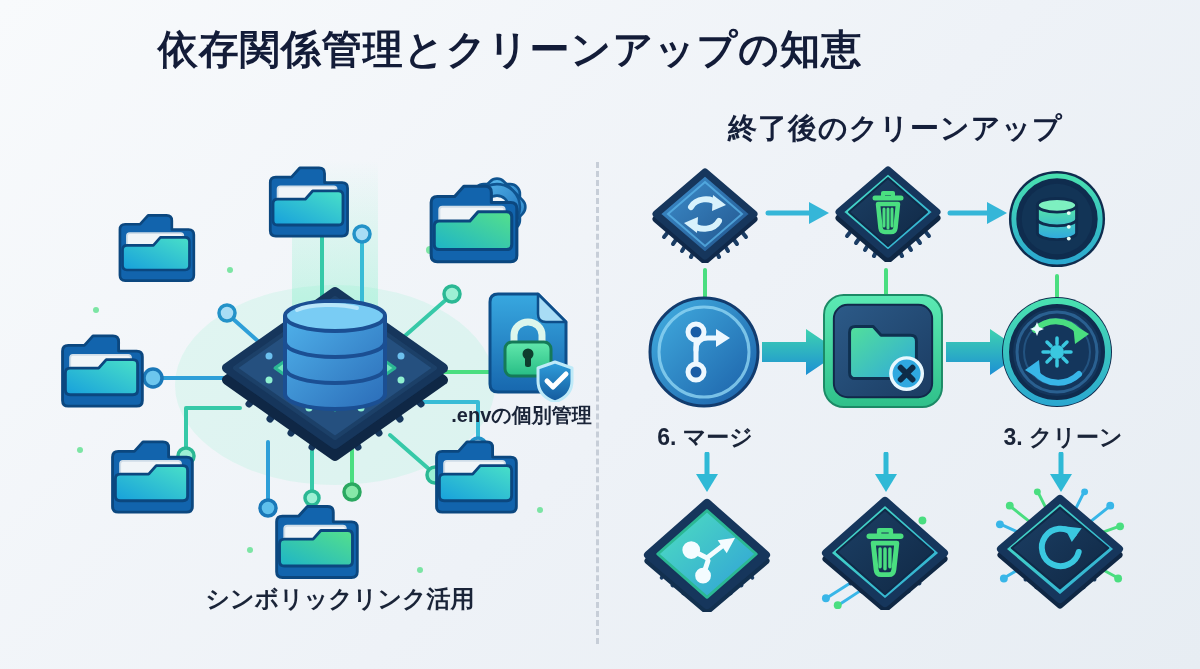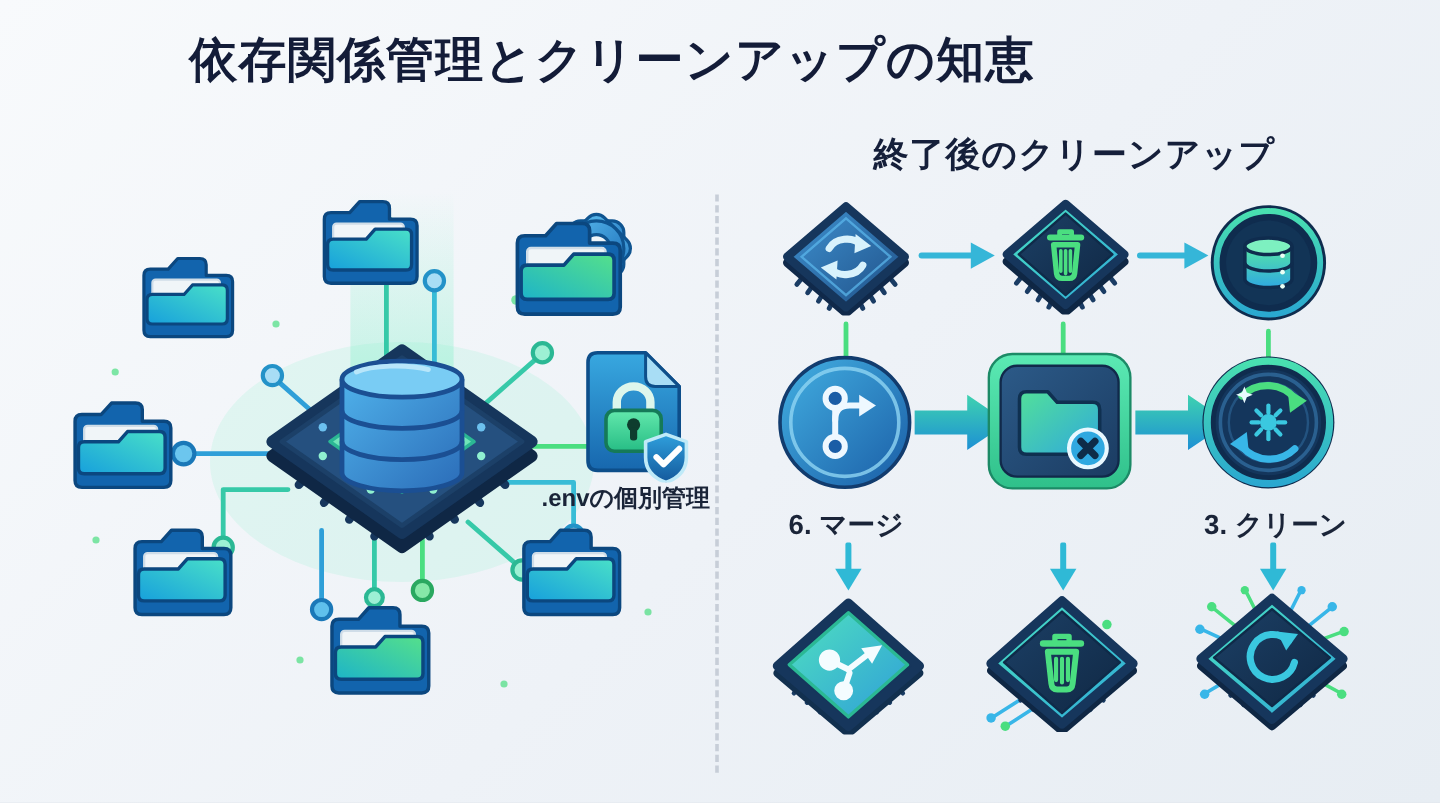--- a/index.html
+++ b/index.html
@@ -243,20 +243,21 @@
     <rect x="27" y="52" width="46" height="34" rx="7" fill="url(#lockg)" stroke="#157a58" stroke-width="3"></rect>
     <circle cx="50" cy="64" r="5.5" fill="#0e3d2e"></circle>
     <rect x="47" y="66" width="6" height="11" rx="2.5" fill="#0e3d2e"></rect>
     <g transform="translate(58,70)">
       <path d="M19 2 l17 6 v13 q0 15 -17 21 q-17 -6 -17 -21 V8 Z" fill="url(#shieldg)" stroke="#bfeaf8" stroke-width="3" stroke-linejoin="round"></path>
       <path d="M11 21 l6 6 l13 -13" fill="none" stroke="#ffffff" stroke-width="5" stroke-linecap="round" stroke-linejoin="round"></path>
     </g>
   </svg>
 
   <div class="abs annotation env-label">.envの個別管理</div>
+  <div class="abs annotation symlink-label">シンボリックリンク活用</div>
 
   <svg class="abs" style="left:650px;top:165px;" width="110" height="98" viewBox="0 0 110 98">
     <g stroke="#1a3c64" stroke-width="4" stroke-linecap="round">
       <path d="M22 62 L14 72"></path>
         <path d="M30 69 L23 79"></path>
         <path d="M38 76 L32 86"></path>
         <path d="M46 82 L41 92"></path>
       <path d="M88 62 L96 72"></path>
         <path d="M80 69 L87 79"></path>
         <path d="M72 76 L78 86"></path>

